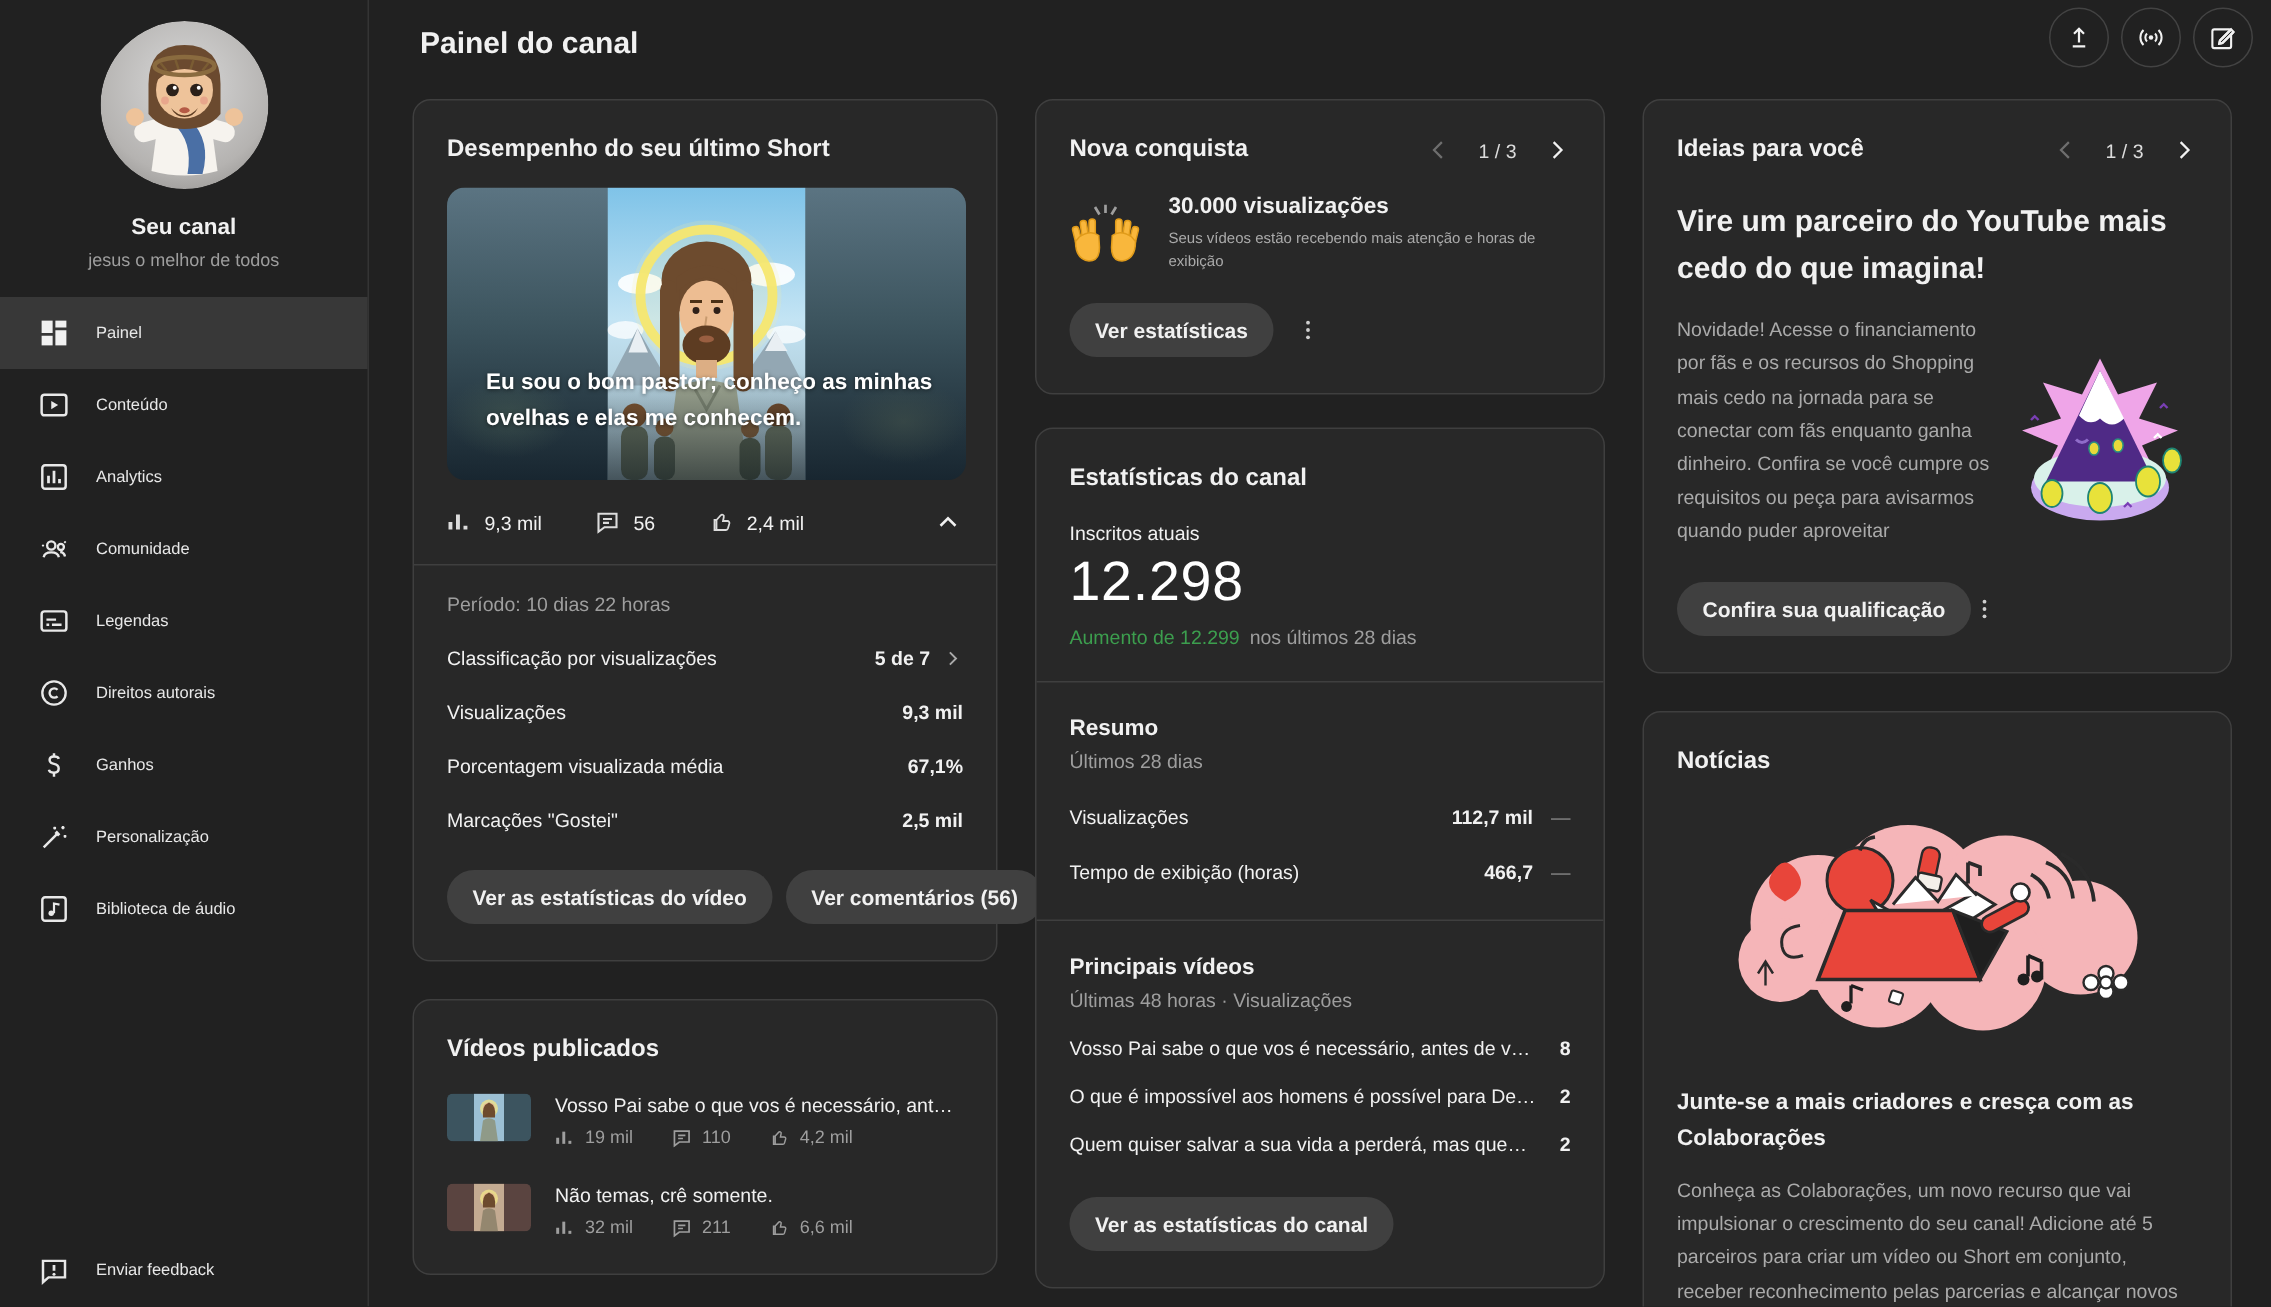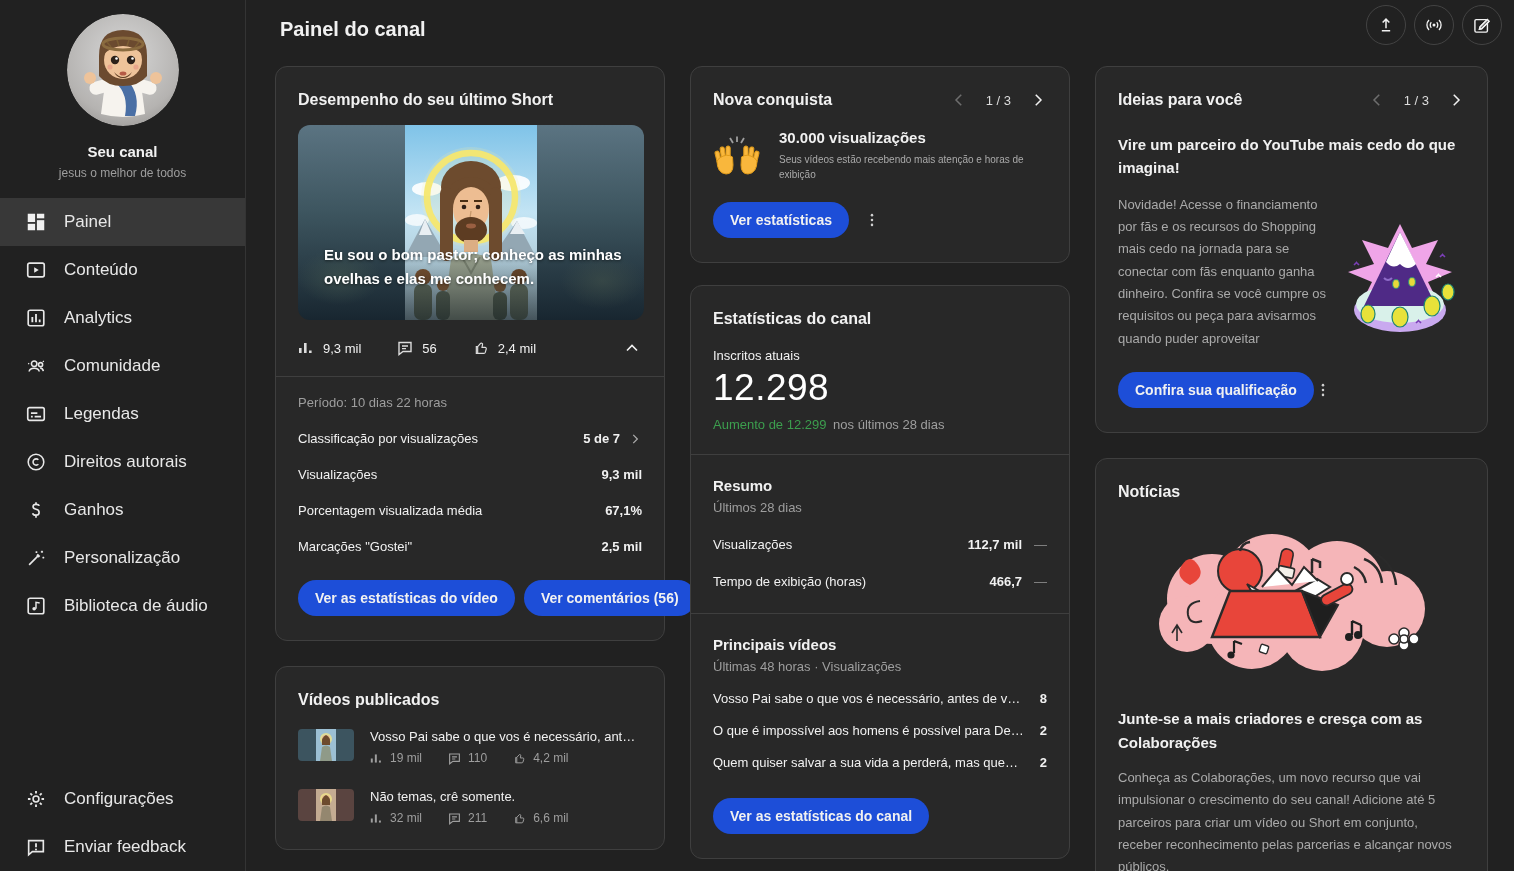--- a/index.html
+++ b/index.html
@@ -13,21 +13,21 @@
   .avatar-wrap { margin:14px auto 0; width:112px; height:112px; border-radius:50%;
     overflow:hidden; cursor:pointer; }
   .channel-name { text-align:center; margin-top:17px; font-size:15px; font-weight:bold; color:#f1f1f1; }
   .channel-handle { text-align:center; margin-top:6px; font-size:12px; color:#9e9e9e; }
   .nav { margin-top:18px; }
   .nav-item { display:flex; align-items:center; height:48px; padding-left:24px;
     cursor:pointer; color:#e8e8e8; }
   .nav-item.active { background:#383838; }
   .nav-item .nav-icon { width:24px; height:24px; display:flex; align-items:center;
     justify-content:center; flex:none; }
-  .nav-item .nav-label { margin-left:16px; font-size:17px; }
+  .nav-item .nav-label { margin-left:16px; font-size:11px; }
   .sidebar-footer { position:absolute; bottom:0; left:0; right:0; }
 
   
   .main { flex:1; position:relative; padding:0 0 0 29px; }
   .page-title { margin:18px 0 0 5px; font-size:20px; font-weight:bold; color:#f1f1f1; }
   .top-actions { position:absolute; top:5px; right:12px; display:flex; gap:8px; }
   .round-btn { width:40px; height:40px; border-radius:50%; border:1px solid #434343;
     display:flex; align-items:center; justify-content:center; cursor:pointer; background:transparent; }
 
   .columns { display:flex; align-items:flex-start; gap:25px; margin-top:25px; }
@@ -36,21 +36,21 @@
   .col2 { gap:22px; } 
 
   .card { background:#282828; border:1px solid #3f3f3f; border-radius:12px; padding:24px 22px; }
   .card-title { font-size:16px; font-weight:bold; color:#f1f1f1; }
   .card-head { display:flex; align-items:center; justify-content:space-between; }
   .pager { display:flex; align-items:center; gap:18px; }
   .pager .pg-text { font-size:13px; color:#dcdcdc; }
   .icon-btn { background:none; border:none; cursor:pointer; display:flex; align-items:center; justify-content:center; padding:0; }
 
   .pill-btn { display:inline-flex; align-items:center; height:36px; padding:0 17px;
-    border:none; border-radius:18px; background:#1d4ed8; color:#f1f1f1;
+    border:none; border-radius:18px; background:#404040; color:#f1f1f1;
     font-size:14px; font-weight:bold; font-family:inherit; cursor:pointer; white-space:nowrap; }
 
   
   .thumb { position:relative; margin-top:16px; width:346px; height:195px; border-radius:12px;
     overflow:hidden; cursor:pointer;
     background:
       radial-gradient(60px 40px at 12% 78%, rgba(70,90,80,.55), rgba(0,0,0,0) 70%),
       radial-gradient(60px 40px at 88% 80%, rgba(70,85,75,.5), rgba(0,0,0,0) 70%),
       linear-gradient(180deg,#5b7482 0%,#3d555f 45%,#182630 100%); }
   .thumb svg.scene { position:absolute; left:107px; top:0; }
@@ -94,21 +94,21 @@
   .section-sub { margin-top:6px; font-size:13px; color:#9e9e9e; }
   .sum-row { display:flex; align-items:center; margin-top:22px; font-size:13px; }
   .sum-row .m-label { color:#f1f1f1; }
   .sum-row .m-val { margin-left:auto; font-weight:bold; }
   .sum-row .trend { margin-left:12px; color:#8a8a8a; }
   .top-video-row { display:flex; align-items:center; margin-top:17px; font-size:13px; cursor:pointer; }
   .tv-title { flex:1; min-width:0; white-space:nowrap; overflow:hidden; text-overflow:ellipsis; color:#f1f1f1; }
   .tv-val { margin-left:14px; font-weight:bold; color:#f1f1f1; }
 
   
-  .idea-heading { margin-top:24px; font-size:15px; font-weight:bold; line-height:1.55; max-width:350px; }
+  .idea-heading { margin-top:24px; font-size:20px; font-weight:bold; line-height:1.55; max-width:350px; }
   .idea-flex { display:flex; margin-top:14px; }
   .idea-body { flex:1; font-size:13px; color:#aaaaaa; line-height:1.72; max-width:212px; }
   .idea-art { width:125px; margin-left:8px; margin-top:28px; flex:none; }
   .idea-actions { display:flex; align-items:center; gap:0; margin-top:22px; }
 
   
   .news-art { margin:28px auto 0; width:300px; display:block; }
   .news-heading { margin-top:28px; font-size:15px; font-weight:bold; line-height:1.6; max-width:330px; }
   .news-body { margin-top:12px; font-size:13px; color:#aaaaaa; line-height:1.72; max-width:350px; }
 
@@ -243,29 +243,20 @@
             <rect x="3.5" y="3.5" width="17" height="17" rx="2"></rect>
             <circle cx="10" cy="15" r="2" fill="#e8e8e8" stroke="none"></circle>
             <path d="M12 15 V8 L16 8.8" stroke-width="1.6"></path>
           </svg>
         </span>
         <span class="nav-label">Biblioteca de áudio</span>
       </div>
     </div>
 
     <div class="sidebar-footer">
-      <div class="nav-item">
-        <span class="nav-icon">
-          <svg width="22" height="22" viewBox="0 0 24 24" fill="none" stroke="#e8e8e8" stroke-width="1.7">
-            <circle cx="12" cy="12" r="3.2"></circle>
-            <path d="M12 3.2 V6 M12 18 V20.8 M3.2 12 H6 M18 12 H20.8 M5.8 5.8 L7.8 7.8 M16.2 16.2 L18.2 18.2 M18.2 5.8 L16.2 7.8 M7.8 16.2 L5.8 18.2" stroke-width="2"></path>
-          </svg>
-        </span>
-        <span class="nav-label">Configurações</span>
-      </div>
       <div class="nav-item">
         <span class="nav-icon">
           <svg width="22" height="22" viewBox="0 0 24 24" fill="none" stroke="#e8e8e8" stroke-width="1.8">
             <path d="M4 5 H20 V17 H8 L4 20.5 Z"></path>
             <path d="M12 8 V12.2" stroke-width="2"></path>
             <circle cx="12" cy="14.8" r="1.1" fill="#e8e8e8" stroke="none"></circle>
           </svg>
         </span>
         <span class="nav-label">Enviar feedback</span>
       </div>

